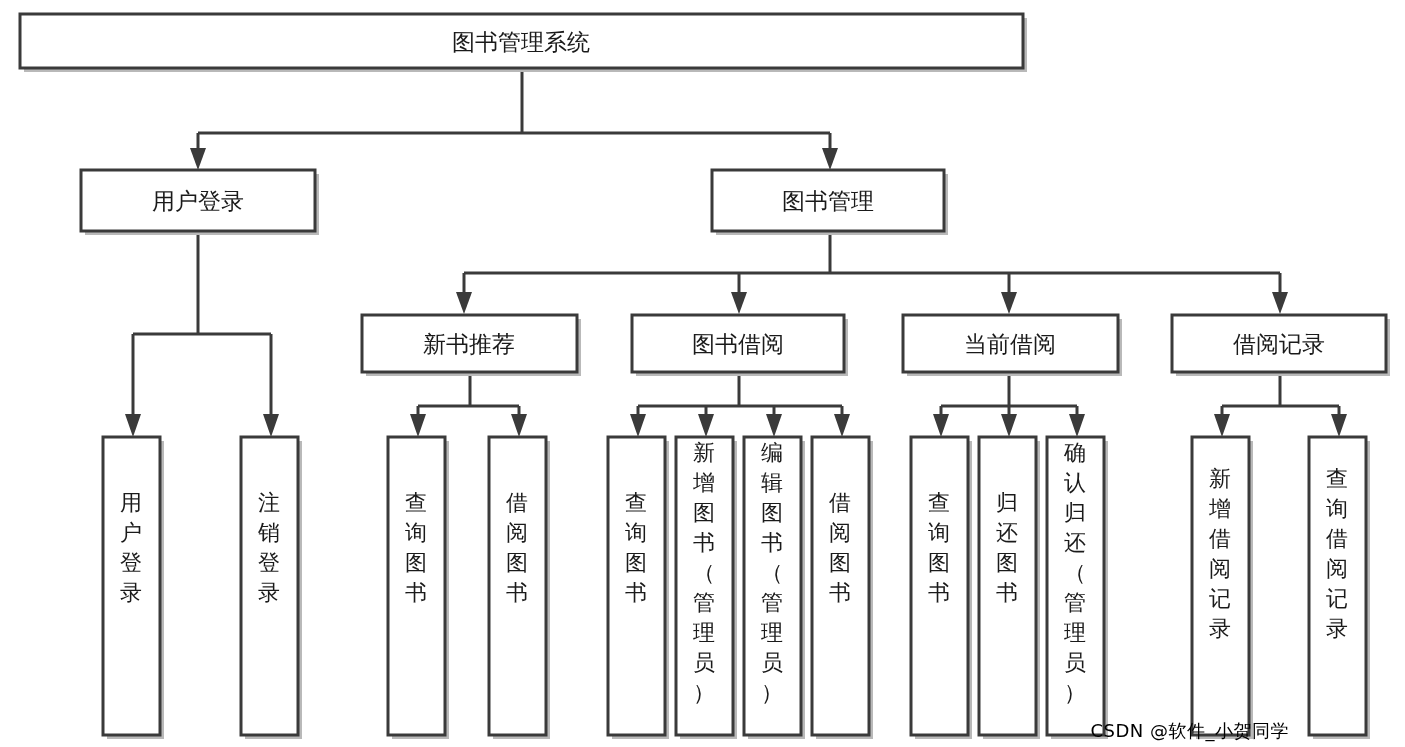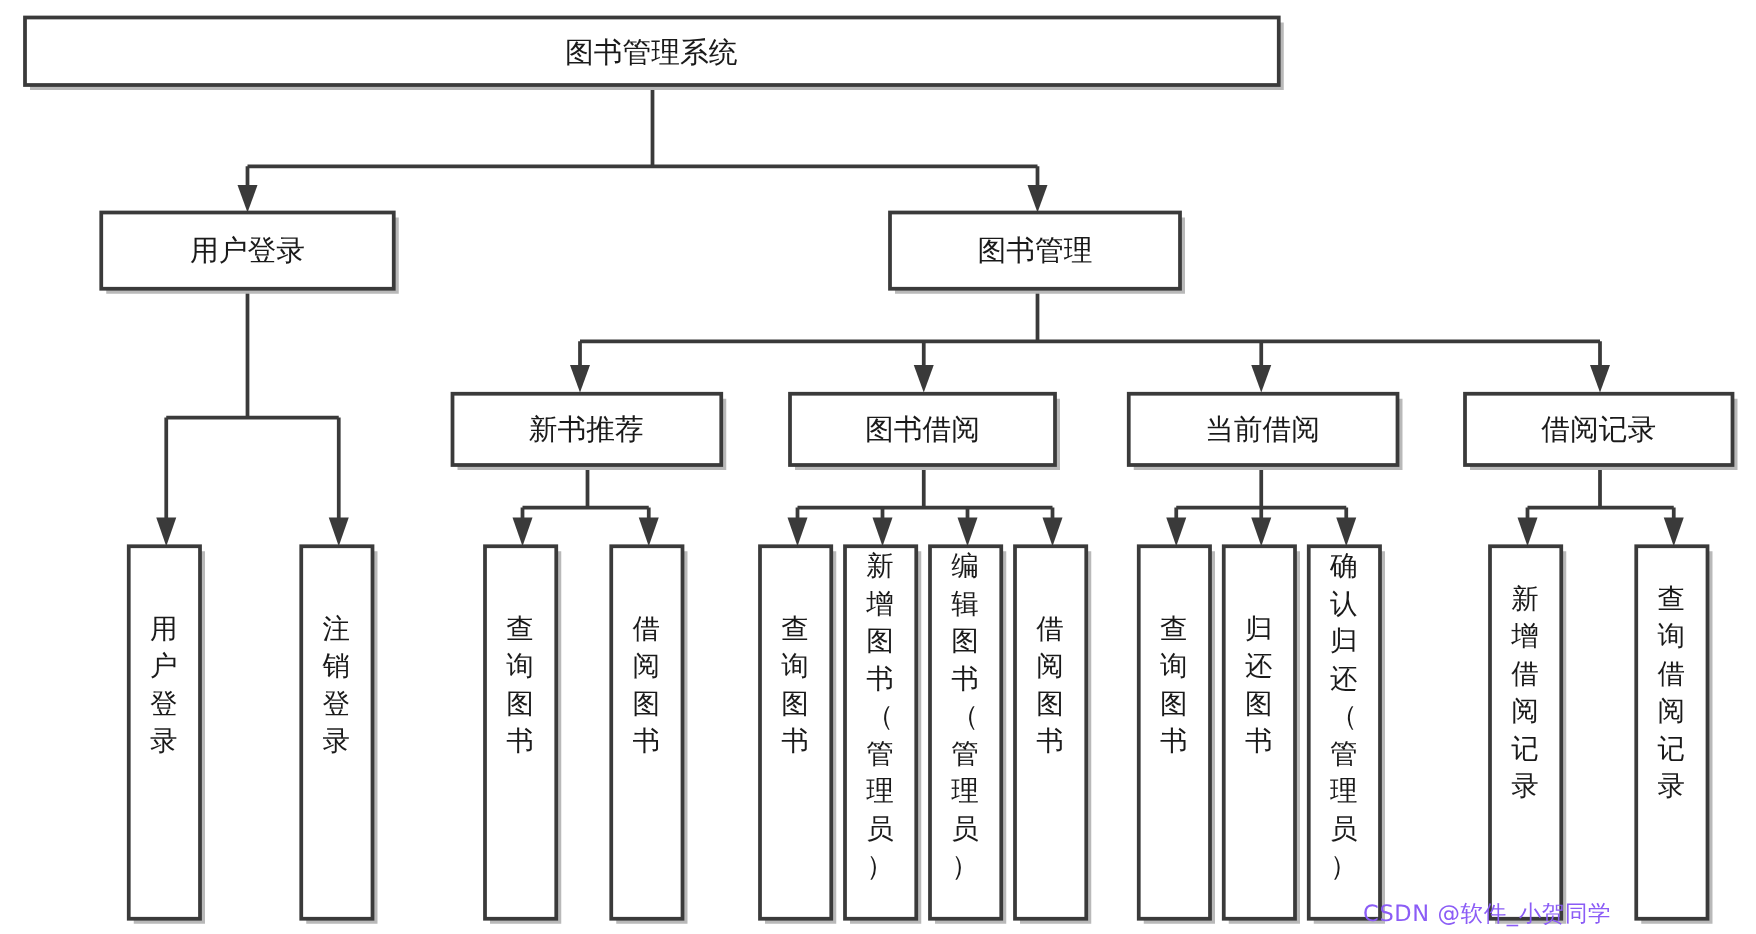--- a/index.html
+++ b/index.html
@@ -56,21 +56,21 @@
     font-family: "DejaVu Sans", "Liberation Sans", sans-serif;
     font-size: 22px;
     text-anchor: middle;
   }
   .watermark {
     position: absolute;
     right: 14px;
     bottom: 4px;
     font-family: "DejaVu Sans", "Liberation Sans", sans-serif;
     font-size: 18px;
-    color: #8b5cf6;
+    color: #000000;
     letter-spacing: 0.5px;
     white-space: nowrap;
     user-select: none;
   }
 </style>
 </head>
 <body>
 
 <div id="diagram-root">
 

